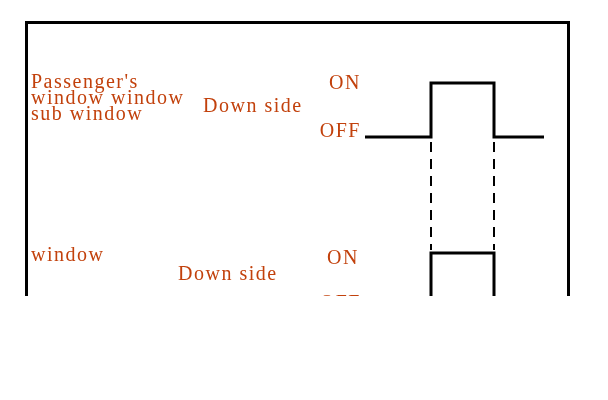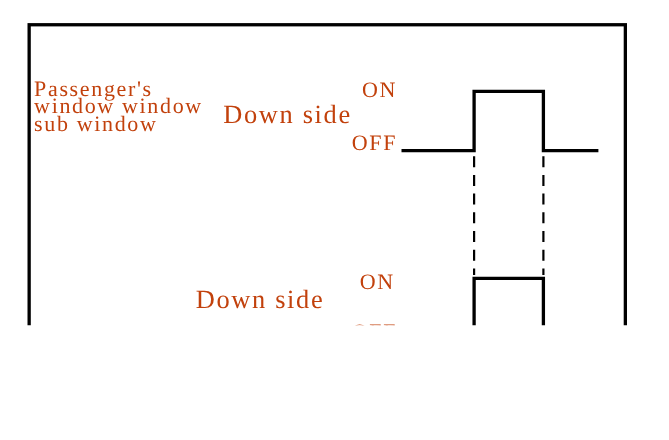--- a/index.html
+++ b/index.html
@@ -29,21 +29,21 @@
     position: absolute;
     font-size: 20px;
     line-height: 16px;
     letter-spacing: 1.5px;
     white-space: nowrap;
   }
   #sig1-name { left: 31px; top: 73px; }
   #sig2-name { left: 31px; top: 246px; }
   .side-label {
     position: absolute;
-    font-size: 24px;
+    font-size: 20px;
     line-height: 16px;
     letter-spacing: 1.5px;
     white-space: nowrap;
   }
   #sig1-side { left: 203px; top: 97px; }
   #sig2-side { left: 178px; top: 265px; }
   .state-label {
     position: absolute;
     font-size: 20px;
     line-height: 16px;
@@ -93,20 +93,21 @@
   <div class="name-block" id="sig1-name">
     <div>Passenger's</div>
     <div>window window</div>
     <div>sub window</div>
   </div>
   <div class="side-label" id="sig1-side">Down side</div>
   <div class="state-label" id="sig1-on">ON</div>
   <div class="state-label" id="sig1-off">OFF</div>
 
   <div class="name-block" id="sig2-name">
+    <div>window</div>
   </div>
   <div class="side-label" id="sig2-side">Down side</div>
   <div class="state-label" id="sig2-on">ON</div>
   <div class="state-label" id="sig2-off">OFF</div>
 
   <svg class="waves" viewBox="0 0 608 400" xmlns="http://www.w3.org/2000/svg">
     <polyline class="wave" points="365,137 431,137 431,83 494,83 494,137 544,137"></polyline>
     <polyline class="wave" points="365,306 431,306 431,253 494,253 494,306 544,306"></polyline>
     <line class="dash" x1="431" y1="142" x2="431" y2="250"></line>
     <line class="dash" x1="494" y1="142" x2="494" y2="250"></line>

